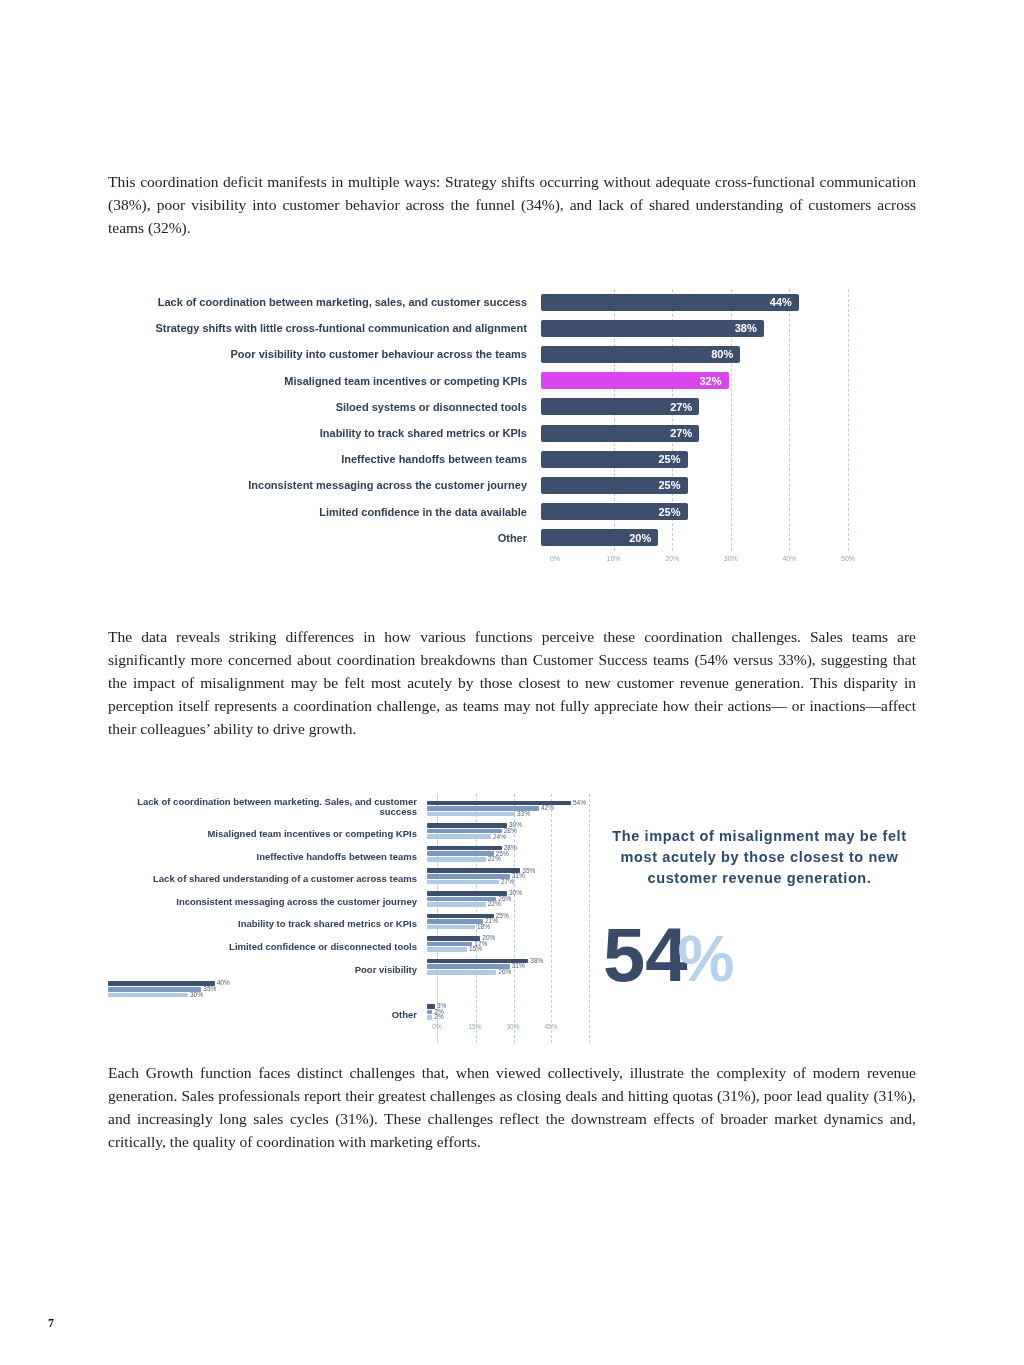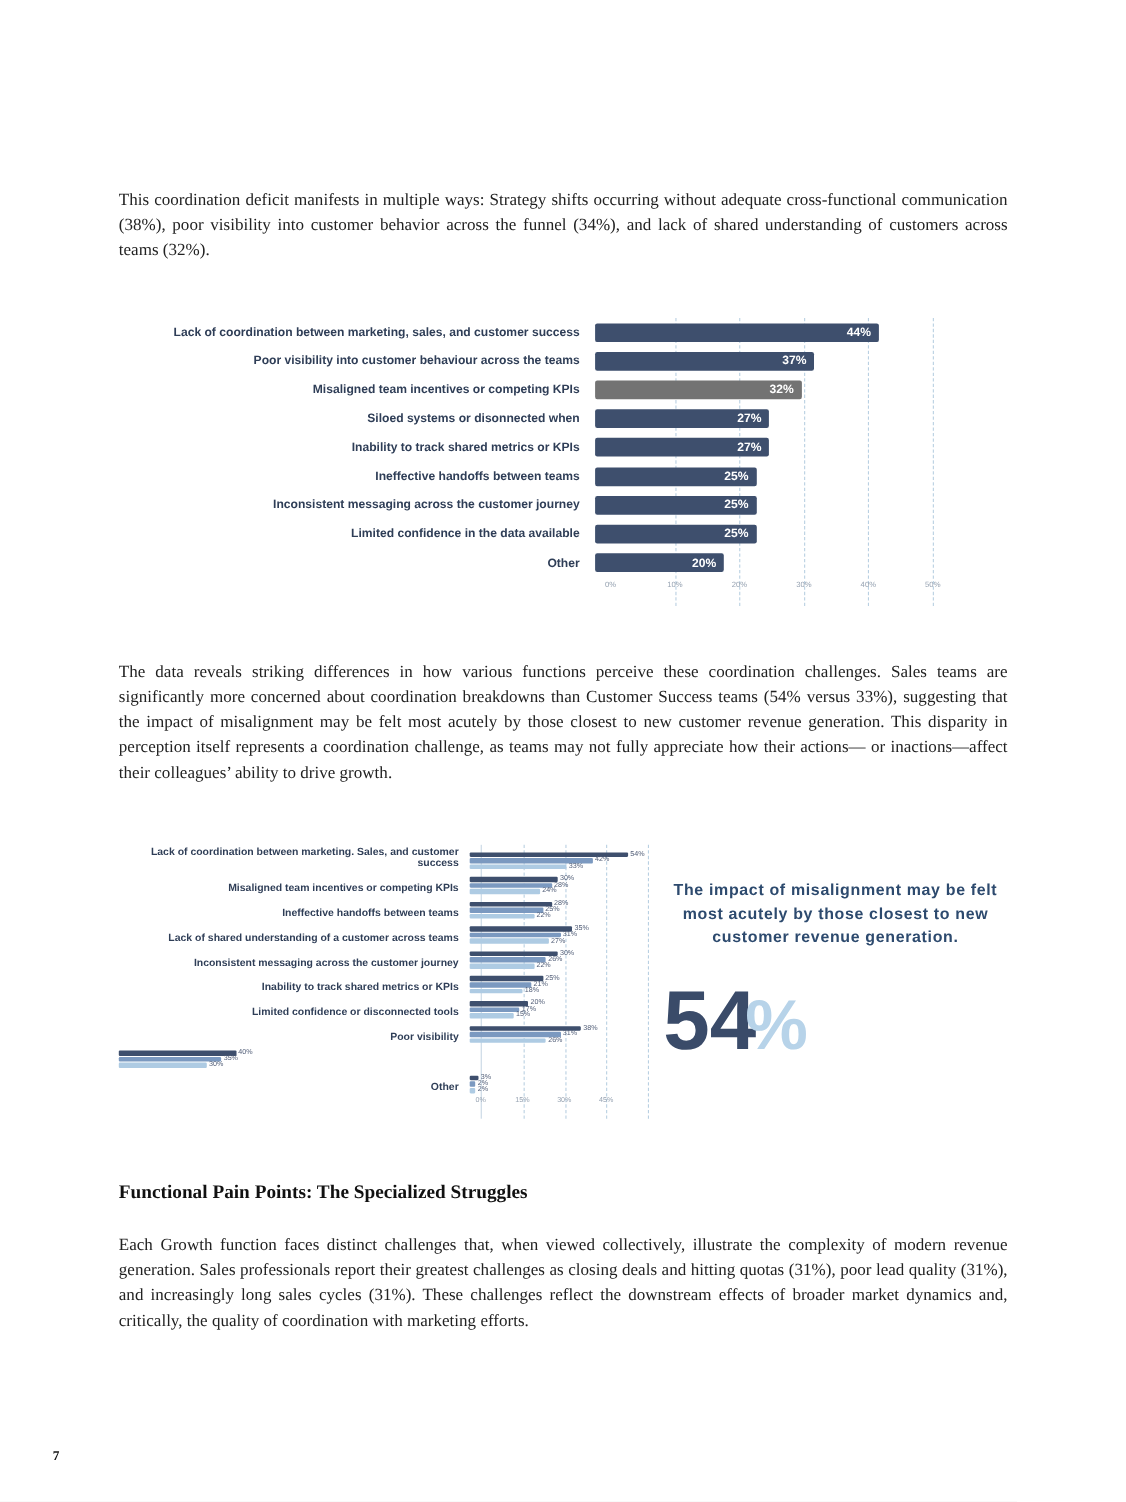--- a/index.html
+++ b/index.html
@@ -121,37 +121,45 @@
       <div>
           <div class="c1-row">
             <div class="c1-label">Lack of coordination between marketing, sales, and customer success</div>
             <div class="c1-plot">
               <div class="c1-bar" style="width: 88%; background: rgb(62, 79, 109);">
                 <span class="c1-val">44%</span>
               </div>
             </div>
           </div>
           <div class="c1-row">
+            <div class="c1-label">Strategy shifts with little cross-funtional communication and alignment</div>
+            <div class="c1-plot">
+              <div class="c1-bar" style="width: 76%; background: rgb(62, 79, 109);">
+                <span class="c1-val">38%</span>
+              </div>
+            </div>
+          </div>
+          <div class="c1-row">
             <div class="c1-label">Poor visibility into customer behaviour across the teams</div>
             <div class="c1-plot">
               <div class="c1-bar" style="width: 68%; background: rgb(62, 79, 109);">
-                <span class="c1-val">37%</span>
+                <span class="c1-val">80%</span>
               </div>
             </div>
           </div>
           <div class="c1-row">
             <div class="c1-label">Misaligned team incentives or competing KPIs</div>
             <div class="c1-plot">
-              <div class="c1-bar" style="width: 64%; background: #737373;">
+              <div class="c1-bar" style="width: 64%; background: #d946ef;">
                 <span class="c1-val">32%</span>
               </div>
             </div>
           </div>
           <div class="c1-row">
-            <div class="c1-label">Siloed systems or disonnected when</div>
+            <div class="c1-label">Siloed systems or disonnected tools</div>
             <div class="c1-plot">
               <div class="c1-bar" style="width: 54%; background: rgb(62, 79, 109);">
                 <span class="c1-val">27%</span>
               </div>
             </div>
           </div>
           <div class="c1-row">
             <div class="c1-label">Inability to track shared metrics or KPIs</div>
             <div class="c1-plot">
               <div class="c1-bar" style="width: 54%; background: rgb(62, 79, 109);">
@@ -396,19 +404,18 @@
         <p class="callout-text">The impact of misalignment may be felt most acutely by those closest to new customer revenue generation.</p>
         <div class="stat">
           <div class="stat-number">
             <span>54</span><span class="stat-pct">%</span>
           </div>
         </div>
       </aside>
 
     </div>
 
-    <h2 class="section-heading">Functional Pain Points: The Specialized Struggles</h2>
 
     <p class="body-text p3">Each Growth function faces distinct challenges that, when viewed collectively, illustrate the complexity of modern revenue generation. Sales professionals report their greatest challenges as closing deals and hitting quotas (31%), poor lead quality (31%), and increasingly long sales cycles (31%). These challenges reflect the downstream effects of broader market dynamics and, critically, the quality of coordination with marketing efforts.</p>
 
   </div>
   <div class="page-number">7</div>
 </div>
 
 </body></html>

